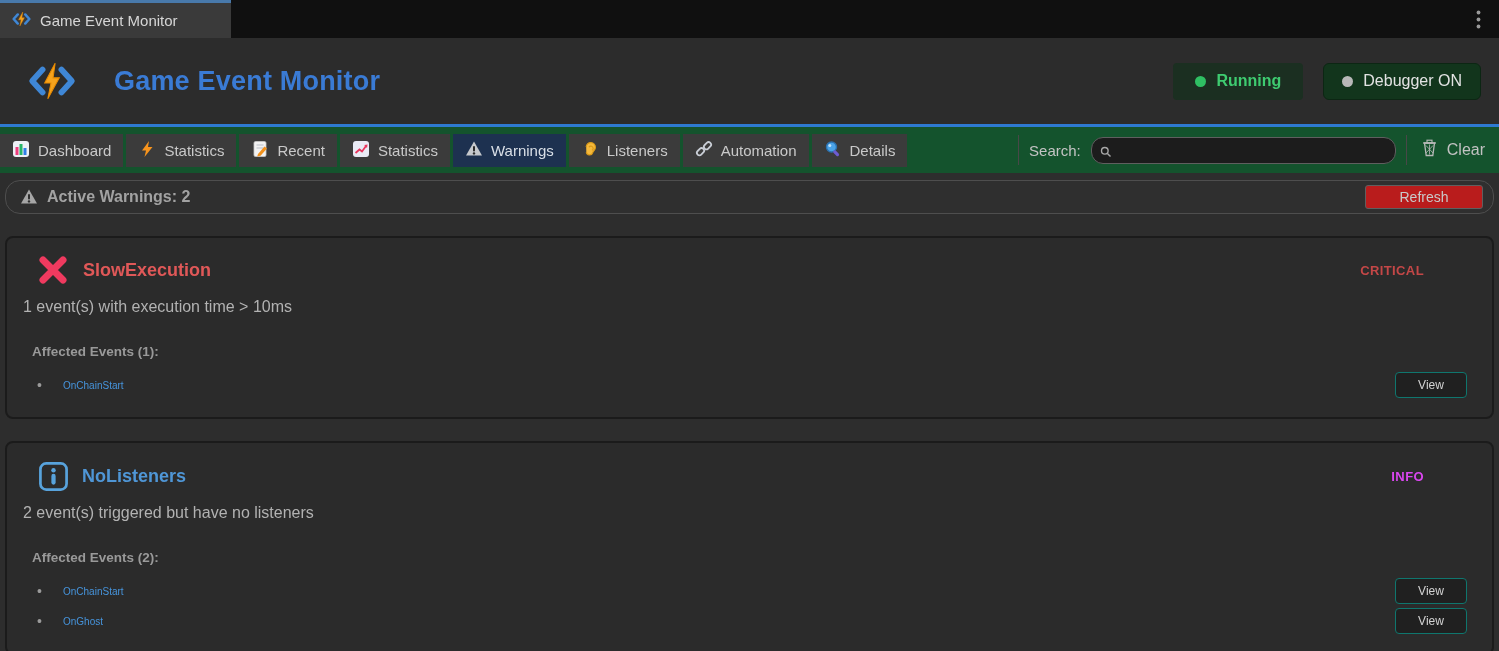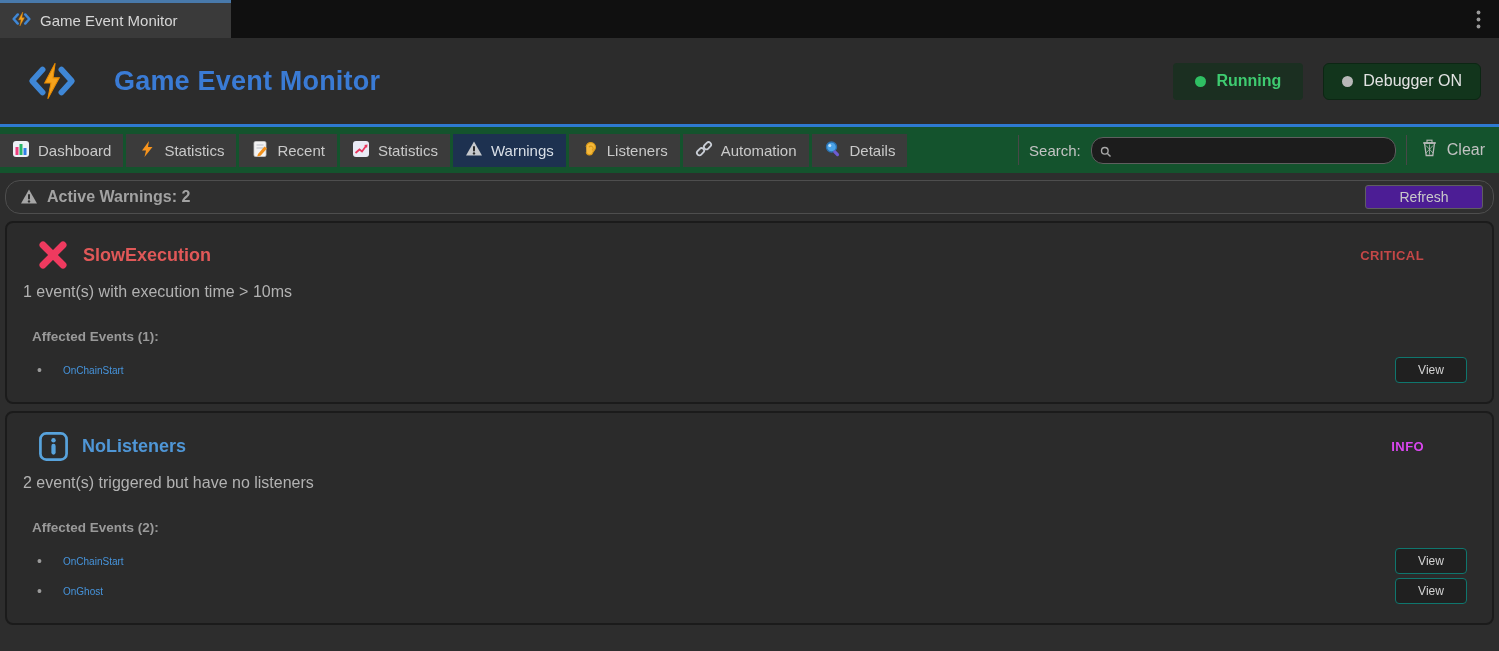--- a/index.html
+++ b/index.html
@@ -56,28 +56,28 @@
   .clear-btn { display:flex; align-items:center; gap:9px; padding:0 12px 0 10px; height:33px;
     color:#c2c2c2; font-size:16px; cursor:pointer; margin-right:2px; }
 
   
   .warn-bar {
     margin:7px 5px 0; height:34px; background:#2f2f2f; border:1px solid #4e4e4e; border-radius:15px;
     display:flex; align-items:center; padding:0 10px;
   }
   .warn-bar .wlabel { font-size:16px; font-weight:bold; color:#a2a2a2; margin-left:9px; }
   .refresh-btn {
-    margin-left:auto; width:118px; height:24px; background:#4c1d95; border:1px solid #5f5f5f;
+    margin-left:auto; width:118px; height:24px; background:#b91c1c; border:1px solid #5f5f5f;
     border-radius:3px; color:#c9c9c9; font-size:14px; cursor:pointer;
     font-family:"Liberation Sans", sans-serif;
   }
 
   
   .card {
-    margin:7px 5px 0; background:#2b2b2b; border:2px solid #1b1b1b; border-radius:8px;
+    margin:22px 5px 0; background:#2b2b2b; border:2px solid #1b1b1b; border-radius:8px;
     padding:0 16px 18px;
   }
   .card-head { display:flex; align-items:center; margin-top:14px; height:36px; }
   .card-head .cicon { margin-left:12px; display:flex; align-items:center; }
   .ctitle { font-size:18px; font-weight:bold; margin-left:12px; }
   .ctitle.crit { color:#e05858; }
   .ctitle.info { color:#4f96d6; }
   .sev { margin-left:auto; margin-right:52px; font-size:13px; font-weight:bold; letter-spacing:.4px; }
   .sev.crit { color:#c44747; }
   .sev.info { color:#d946ef;text-align:right; }

